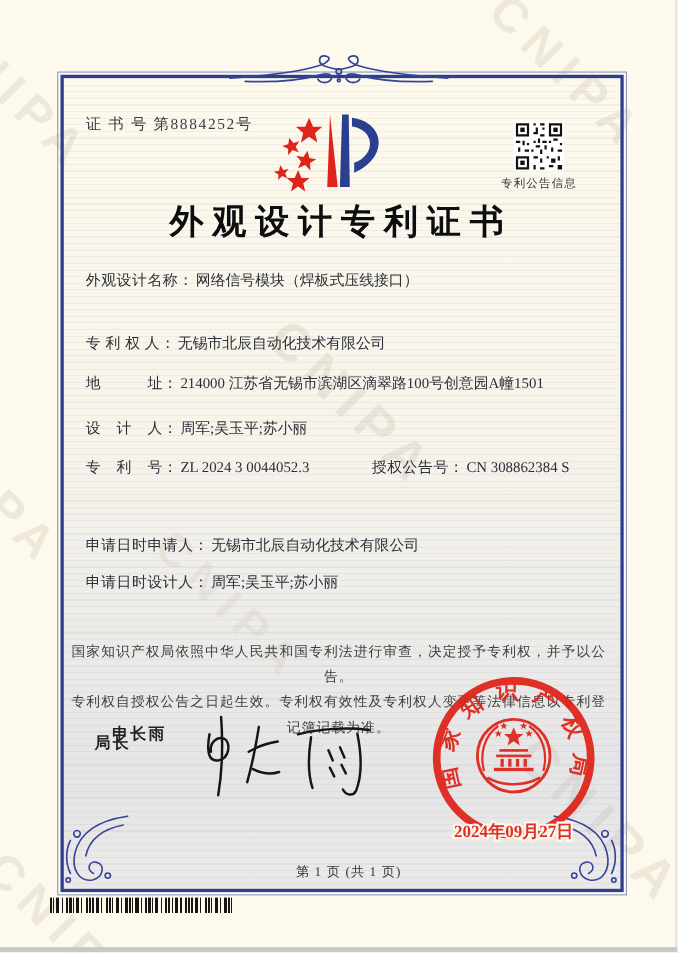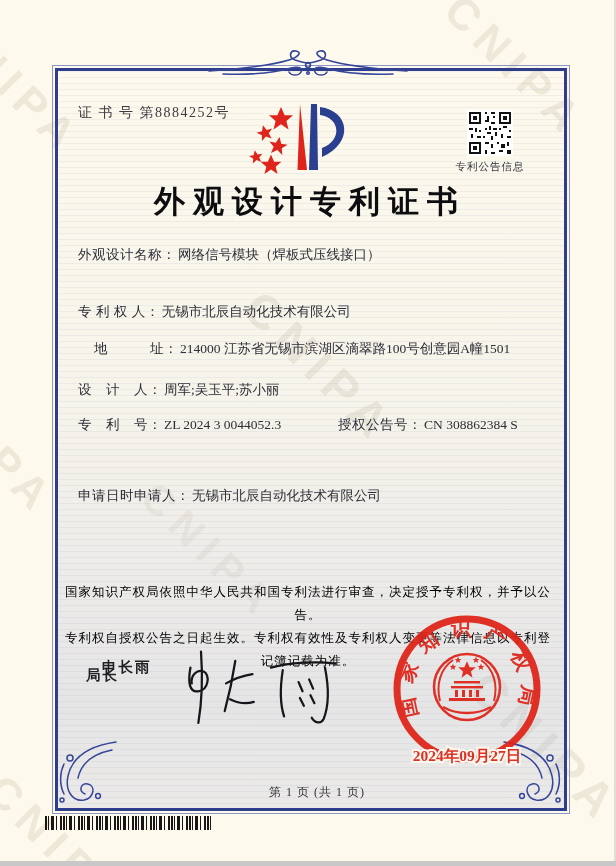--- a/index.html
+++ b/index.html
@@ -36,29 +36,29 @@
   .qr-block{position:absolute;left:448px;top:110px;width:84px;text-align:center;}
   .qr-caption{font-size:10.5px;color:#33363f;margin-top:4px;letter-spacing:1px;}
 
   .title{position:absolute;left:52px;top:181px;width:516px;text-align:center;
          font-size:31px;font-weight:bold;letter-spacing:8px;color:#0d0d0f;}
 
   
   .row{position:absolute;left:78px;font-size:13.5px;color:#2d2e36;white-space:nowrap;}
   .row .lbl{letter-spacing:0.5px;}
   .row .val{margin-left:2px;}
-  .r-name{top:246px;} .r-patentee{top:303px;} .r-address{top:340px;margin-left:16px;}
+  .r-name{top:246px;} .r-patentee{top:303px;} .r-address{top:340px;}
   .r-designer{top:381px;}
   .r-patno{top:416px;} .r-grantno{top:416px;left:338px;}
   .r-filing{top:450px;} .r-grantdate{top:450px;left:338px;}
   .r-applicant{top:487px;} .r-designer2{top:521px;}
 
   
   .decl{position:absolute;left:60px;top:581px;width:496px;text-align:center;
-        font-size:12.5px;line-height:23px;color:#000000;letter-spacing:1px;}
+        font-size:12.5px;line-height:23px;color:#404040;letter-spacing:1px;}
 
   
   .director{position:absolute;left:86px;font-size:14.5px;font-weight:bold;
             color:#1f1f24;font-family:"Liberation Sans","DejaVu Sans",sans-serif;letter-spacing:2px;}
   .director-title{top:666px;} .director-name{top:658px;margin-left:16px;}
   .signature{position:absolute;left:172px;top:640px;width:178px;height:96px;}
 
   
   .seal{position:absolute;left:388px;top:611px;width:158px;height:162px;opacity:0.93;}
 
@@ -181,20 +181,23 @@
     <span class="lbl">设　计　人：</span><span class="val">周军;吴玉平;苏小丽</span>
   </div>
   <div class="row r-patno">
     <span class="lbl">专　利　号：</span><span class="val">ZL 2024 3 0044052.3</span>
   </div>
   <div class="row r-grantno">
     <span class="lbl">授权公告号：</span><span class="val">CN 308862384 S</span>
   </div>
   <div class="row r-applicant">
     <span class="lbl">申请日时申请人：</span><span class="val">无锡市北辰自动化技术有限公司</span>
+  </div>
+  <div class="row r-designer2">
+    <span class="lbl">申请日时设计人：</span><span class="val">周军;吴玉平;苏小丽</span>
   </div>
 
   <div class="decl">
     <div>国家知识产权局依照中华人民共和国专利法进行审查，决定授予专利权，并予以公告。</div>
     <div>专利权自授权公告之日起生效。专利权有效性及专利权人变更等法律信息以专利登记簿记载为准。</div>
   </div>
 
   <div class="director director-title">局长</div>
   <div class="director director-name">申长雨</div>
 

